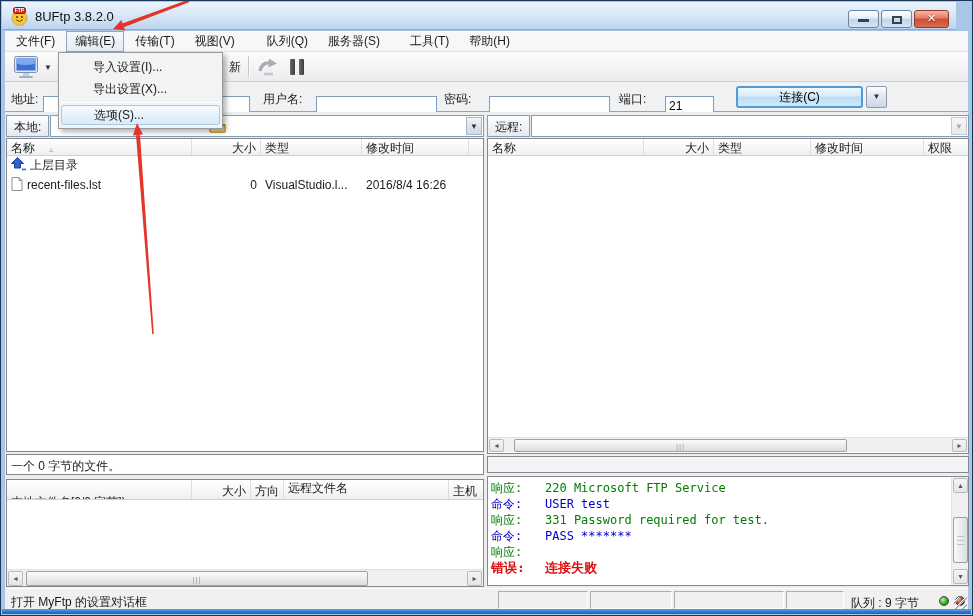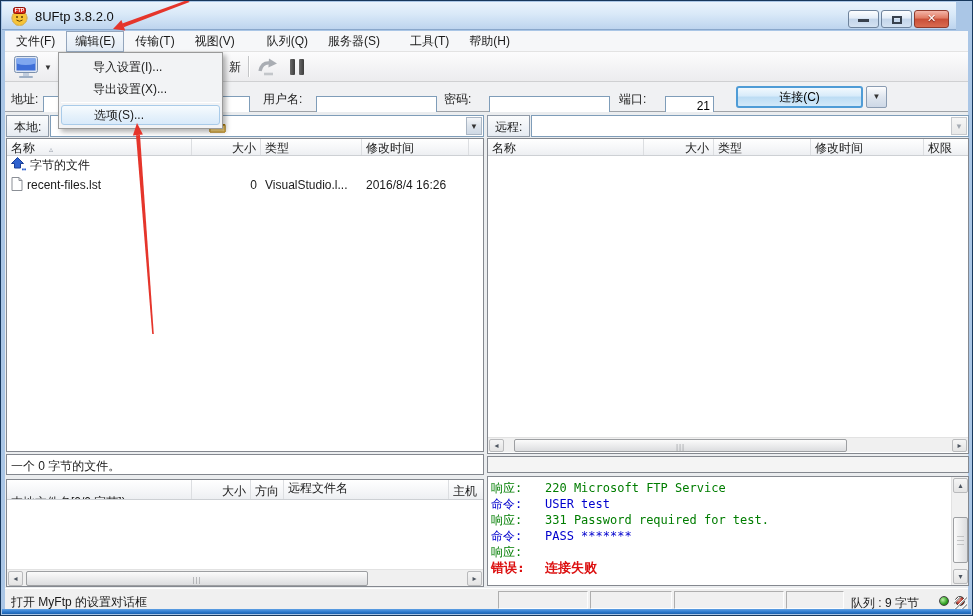--- a/index.html
+++ b/index.html
@@ -28,21 +28,21 @@
   .toolbar { position:absolute; left:4px; top:51px; right:4px; height:30px;
     background:linear-gradient(#fcfcfd,#ececee); border-bottom:1px solid #cfd0d2; }
   .tb-abs { position:absolute; }
   .tb-sep { position:absolute; top:4px; width:1px; height:21px; background:#c4c5c7; box-shadow:1px 0 0 #fff; }
   .pausebar { display:inline-block; width:5px; height:16px; background:linear-gradient(90deg,#6a6a6a,#3c3c3c); margin-right:4px; border-radius:1px; }
   .dd-arrow { font-size:8px; color:#333; }
 
   
   .addrbar { position:absolute; left:4px; top:81px; right:4px; height:30px; background:#f0f1f3; border-bottom:1px solid #9fa3a8; }
   .addrbar label { position:absolute; top:9px; white-space:nowrap; }
-  .tfield { position:absolute; top:14px; height:20px; border:1px solid #7f9db9; background:#fff; font-size:12px; padding:0 3px; font-family:inherit;text-align:right; }
+  .tfield { position:absolute; top:14px; height:20px; border:1px solid #7f9db9; background:#fff; font-size:12px; padding:0 3px; font-family:inherit; }
   .connectbtn { position:absolute; top:4px; height:22px; border:2px solid #4f9cd6; border-radius:3px;
     background:linear-gradient(#f2f9fe,#d7ebfa 45%,#bcdcf4 50%,#d3e9f8); cursor:pointer; font-size:12px; font-family:inherit; }
   .connectdd { position:absolute; top:4px; height:22px; width:21px; border:1px solid #8a9cb2; border-radius:2px;
     background:linear-gradient(#fdfdfe,#dfe6ef 50%,#cdd8e6); cursor:pointer; text-align:center; line-height:20px; }
 
   
   .client { position:absolute; left:4px; top:111px; right:4px; height:476px; background:#ebedef; }
   .panel { position:absolute; top:1px; }
   .panel-top { position:absolute; left:0; right:0; top:0; height:25px; display:flex; align-items:center; }
   .side-tab { height:22px; border:1px solid #8f9aa8; background:linear-gradient(#fbfcfd,#e6ebf2); padding:3px 7px 0; margin-right:1px; white-space:nowrap; }
@@ -195,21 +195,21 @@
           <div class="col" style="width:107px">修改时间</div>
           <div class="col" style="flex:1;border-right:none"></div>
         </div>
         <div class="listarea" style="height:295px">
           <div class="frow">
             <div class="fcell" style="width:185px">
               <svg class="ficon" width="15" height="14" viewBox="0 0 15 14">
                 <polygon points="6.5,0.5 12.5,6.5 9.5,6.5 9.5,11 3.5,11 3.5,6.5 0.5,6.5" fill="#2f62cf" stroke="#1b3f96"></polygon>
                 <rect x="11" y="11.5" width="1.8" height="1.8" fill="#2f62cf"></rect>
                   <rect x="13.2" y="11.5" width="1.8" height="1.8" fill="#2f62cf"></rect>
-              </svg><span>字节的文件</span>
+              </svg><span>上层目录</span>
             </div>
             <div class="fcell num" style="width:69px;text-align:right"></div>
             <div class="fcell" style="width:101px"></div>
             <div class="fcell" style="width:107px"></div>
           </div>
           <div class="frow">
             <div class="fcell" style="width:185px">
               <svg class="ficon" width="12" height="14" viewBox="0 0 12 14">
                 <path d="M1,0.5 h7 L11,3.5 V13.5 H1 z" fill="#fff" stroke="#8b8f96"></path>
                 <path d="M8,0.5 V3.5 H11" fill="none" stroke="#8b8f96"></path>

